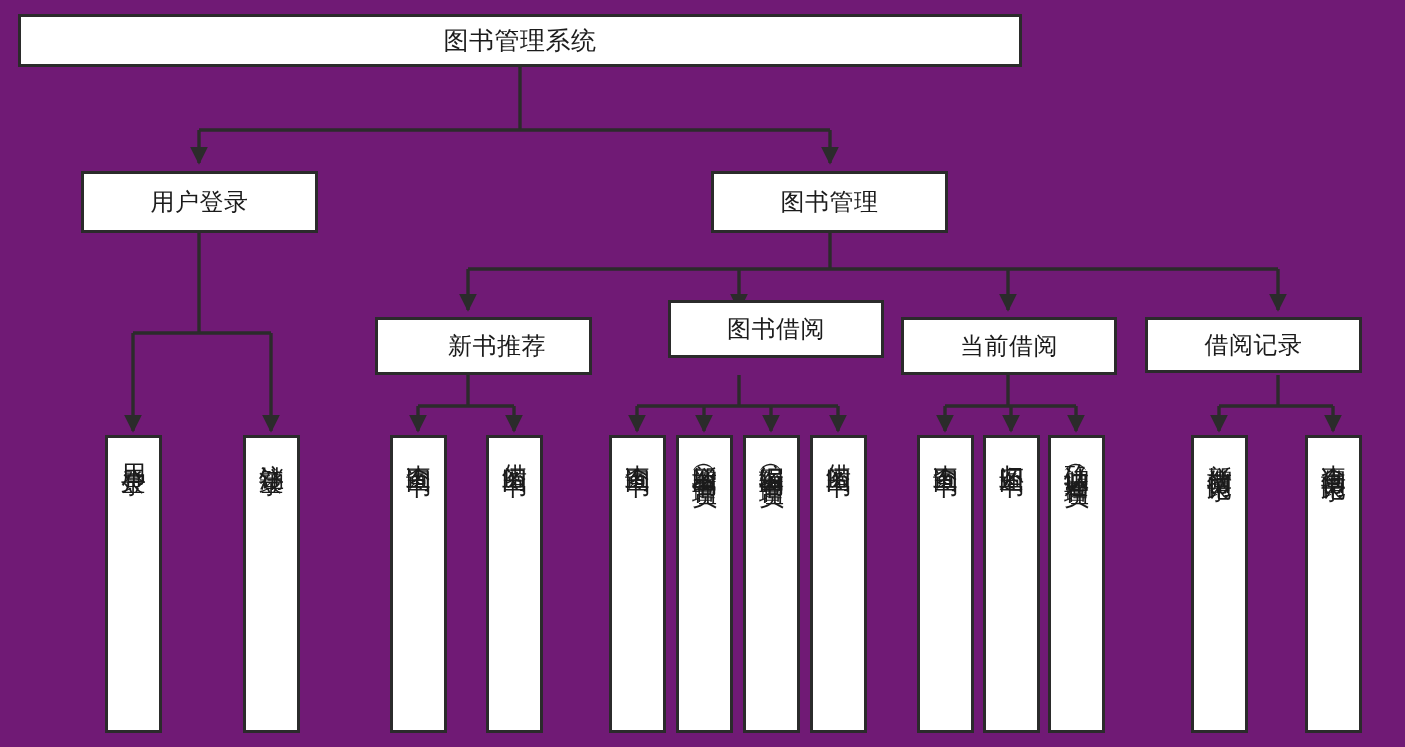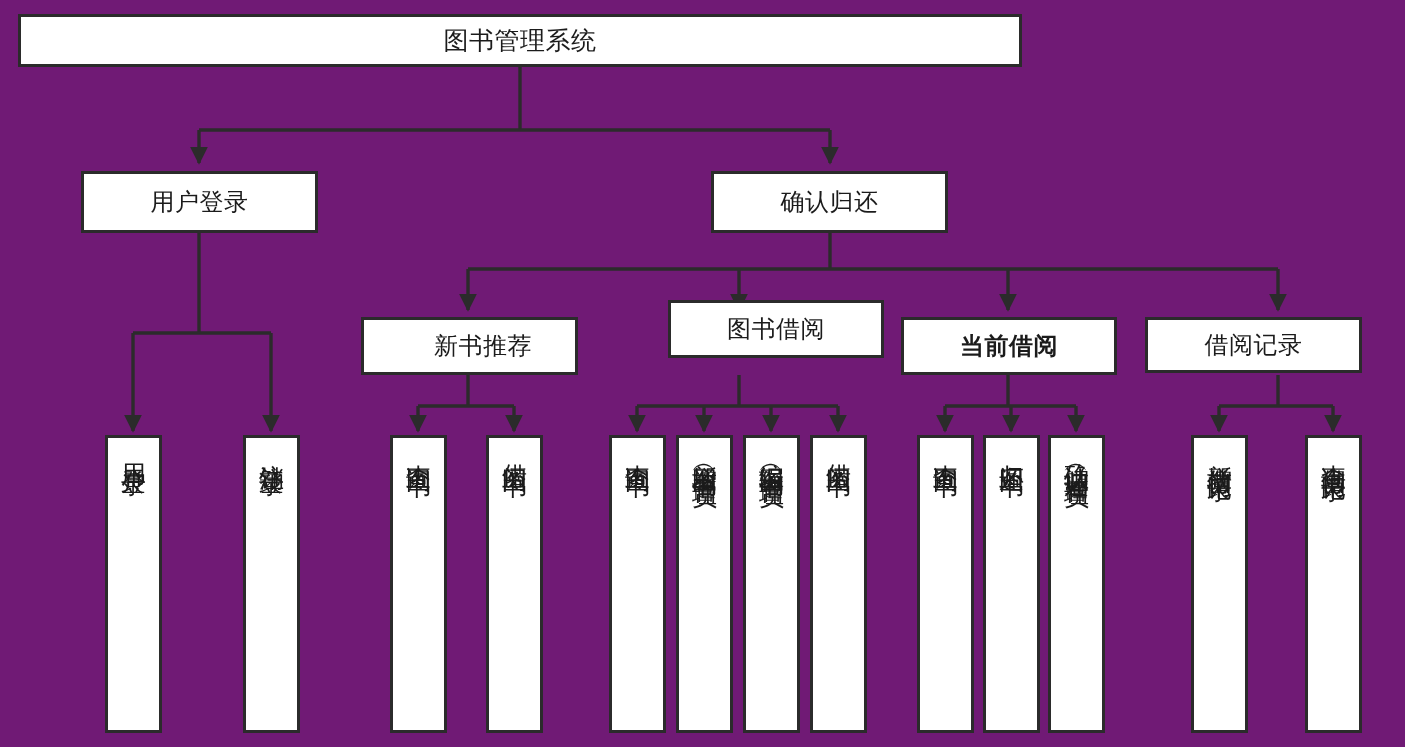--- a/index.html
+++ b/index.html
@@ -121,30 +121,30 @@
   </svg>
 
   <div class="node horiz" id="root-node" style="left:18px; top:14px; width:1004px; height:53px;">
     <span class="label">图书管理系统</span>
   </div>
 
   <div class="node horiz" style="left:81px; top:171px; width:237px; height:62px;">
     <span class="label">用户登录</span>
   </div>
   <div class="node horiz" style="left:711px; top:171px; width:237px; height:62px;">
-    <span class="label">确认归还</span>
+    <span class="label">图书管理</span>
   </div>
 
-  <div class="node horiz" style="left:361px; top:317px; width:217px; height:58px;padding-left:27px;">
+  <div class="node horiz" style="left:375px; top:317px; width:217px; height:58px;padding-left:27px;">
     <span class="label">新书推荐</span>
   </div>
   <div class="node horiz" style="left:632px; top:300px; width:216px; height:58px;margin-left:36px;">
     <span class="label">图书借阅</span>
   </div>
-  <div class="node horiz" style="left:901px; top:317px; width:216px; height:58px;font-weight:bold;">
+  <div class="node horiz" style="left:901px; top:317px; width:216px; height:58px;">
     <span class="label">当前借阅</span>
   </div>
   <div class="node horiz" style="left:1145px; top:317px; width:217px; height:56px;">
     <span class="label">借阅记录</span>
   </div>
 
   <div class="node vert" style="left:105px; top:435px; width:57px; height:298px;">
     <span class="label">用户登录</span>
   </div>
   <div class="node vert" style="left:243px; top:435px; width:57px; height:298px;">

